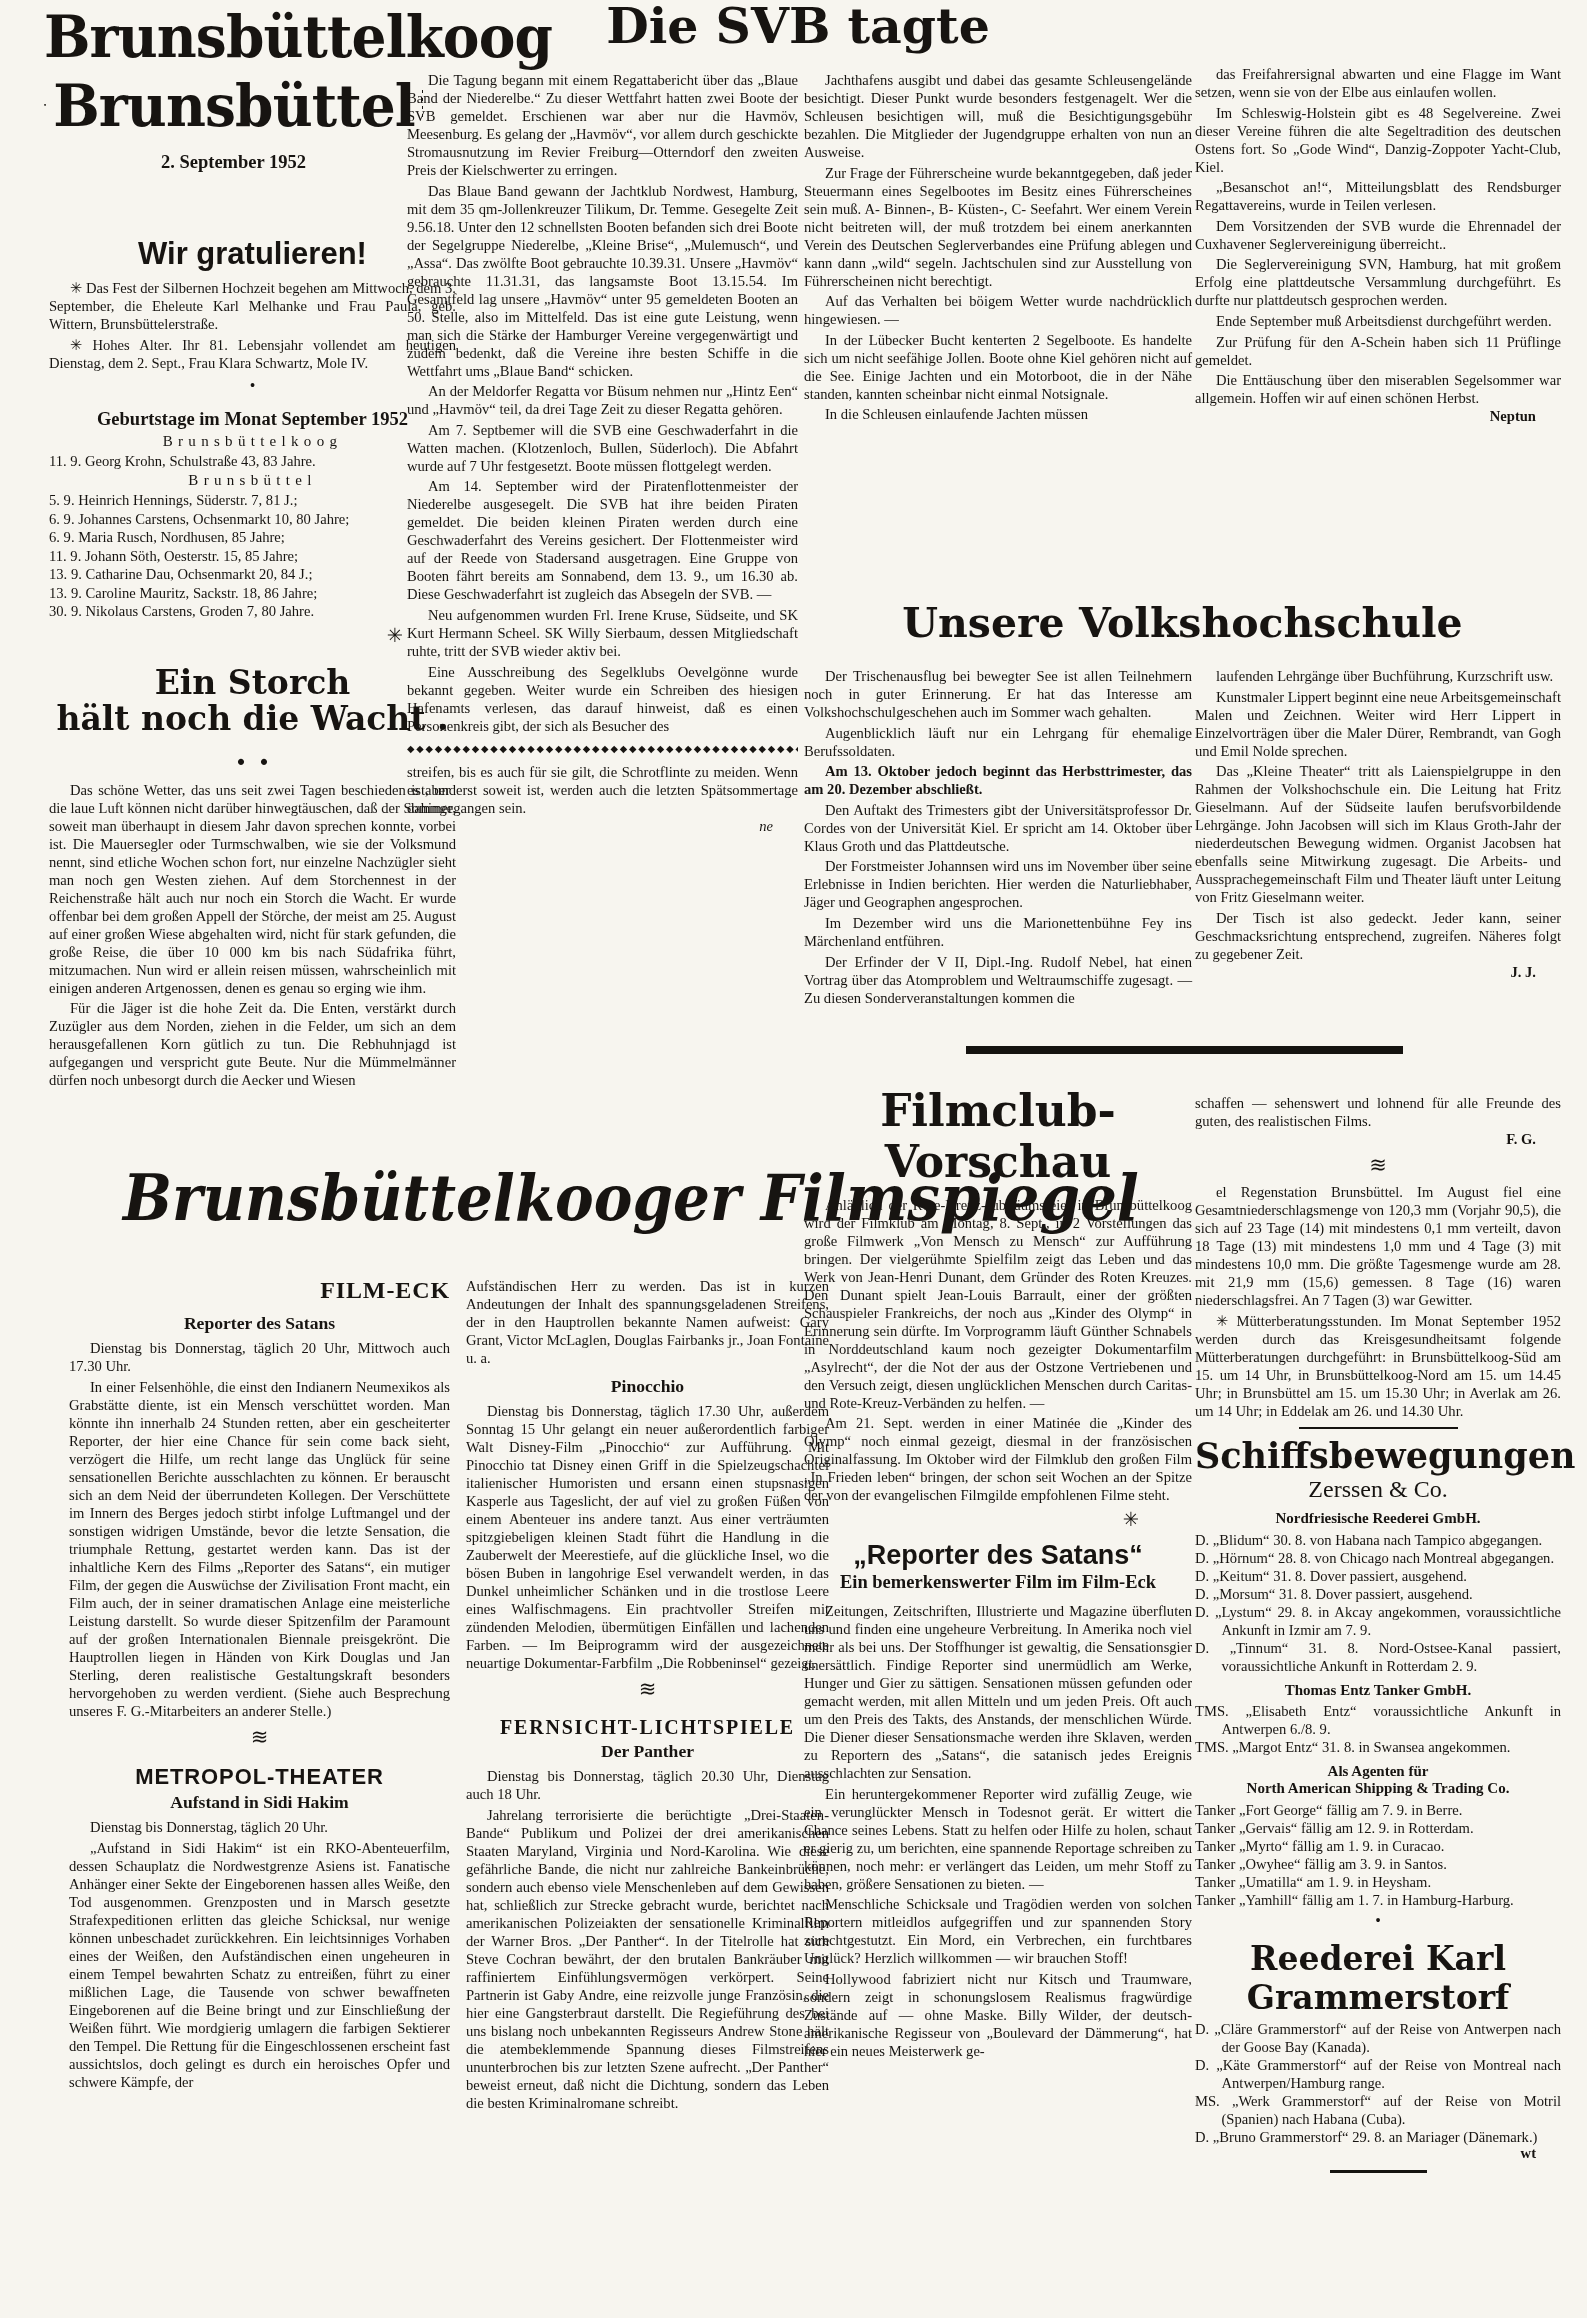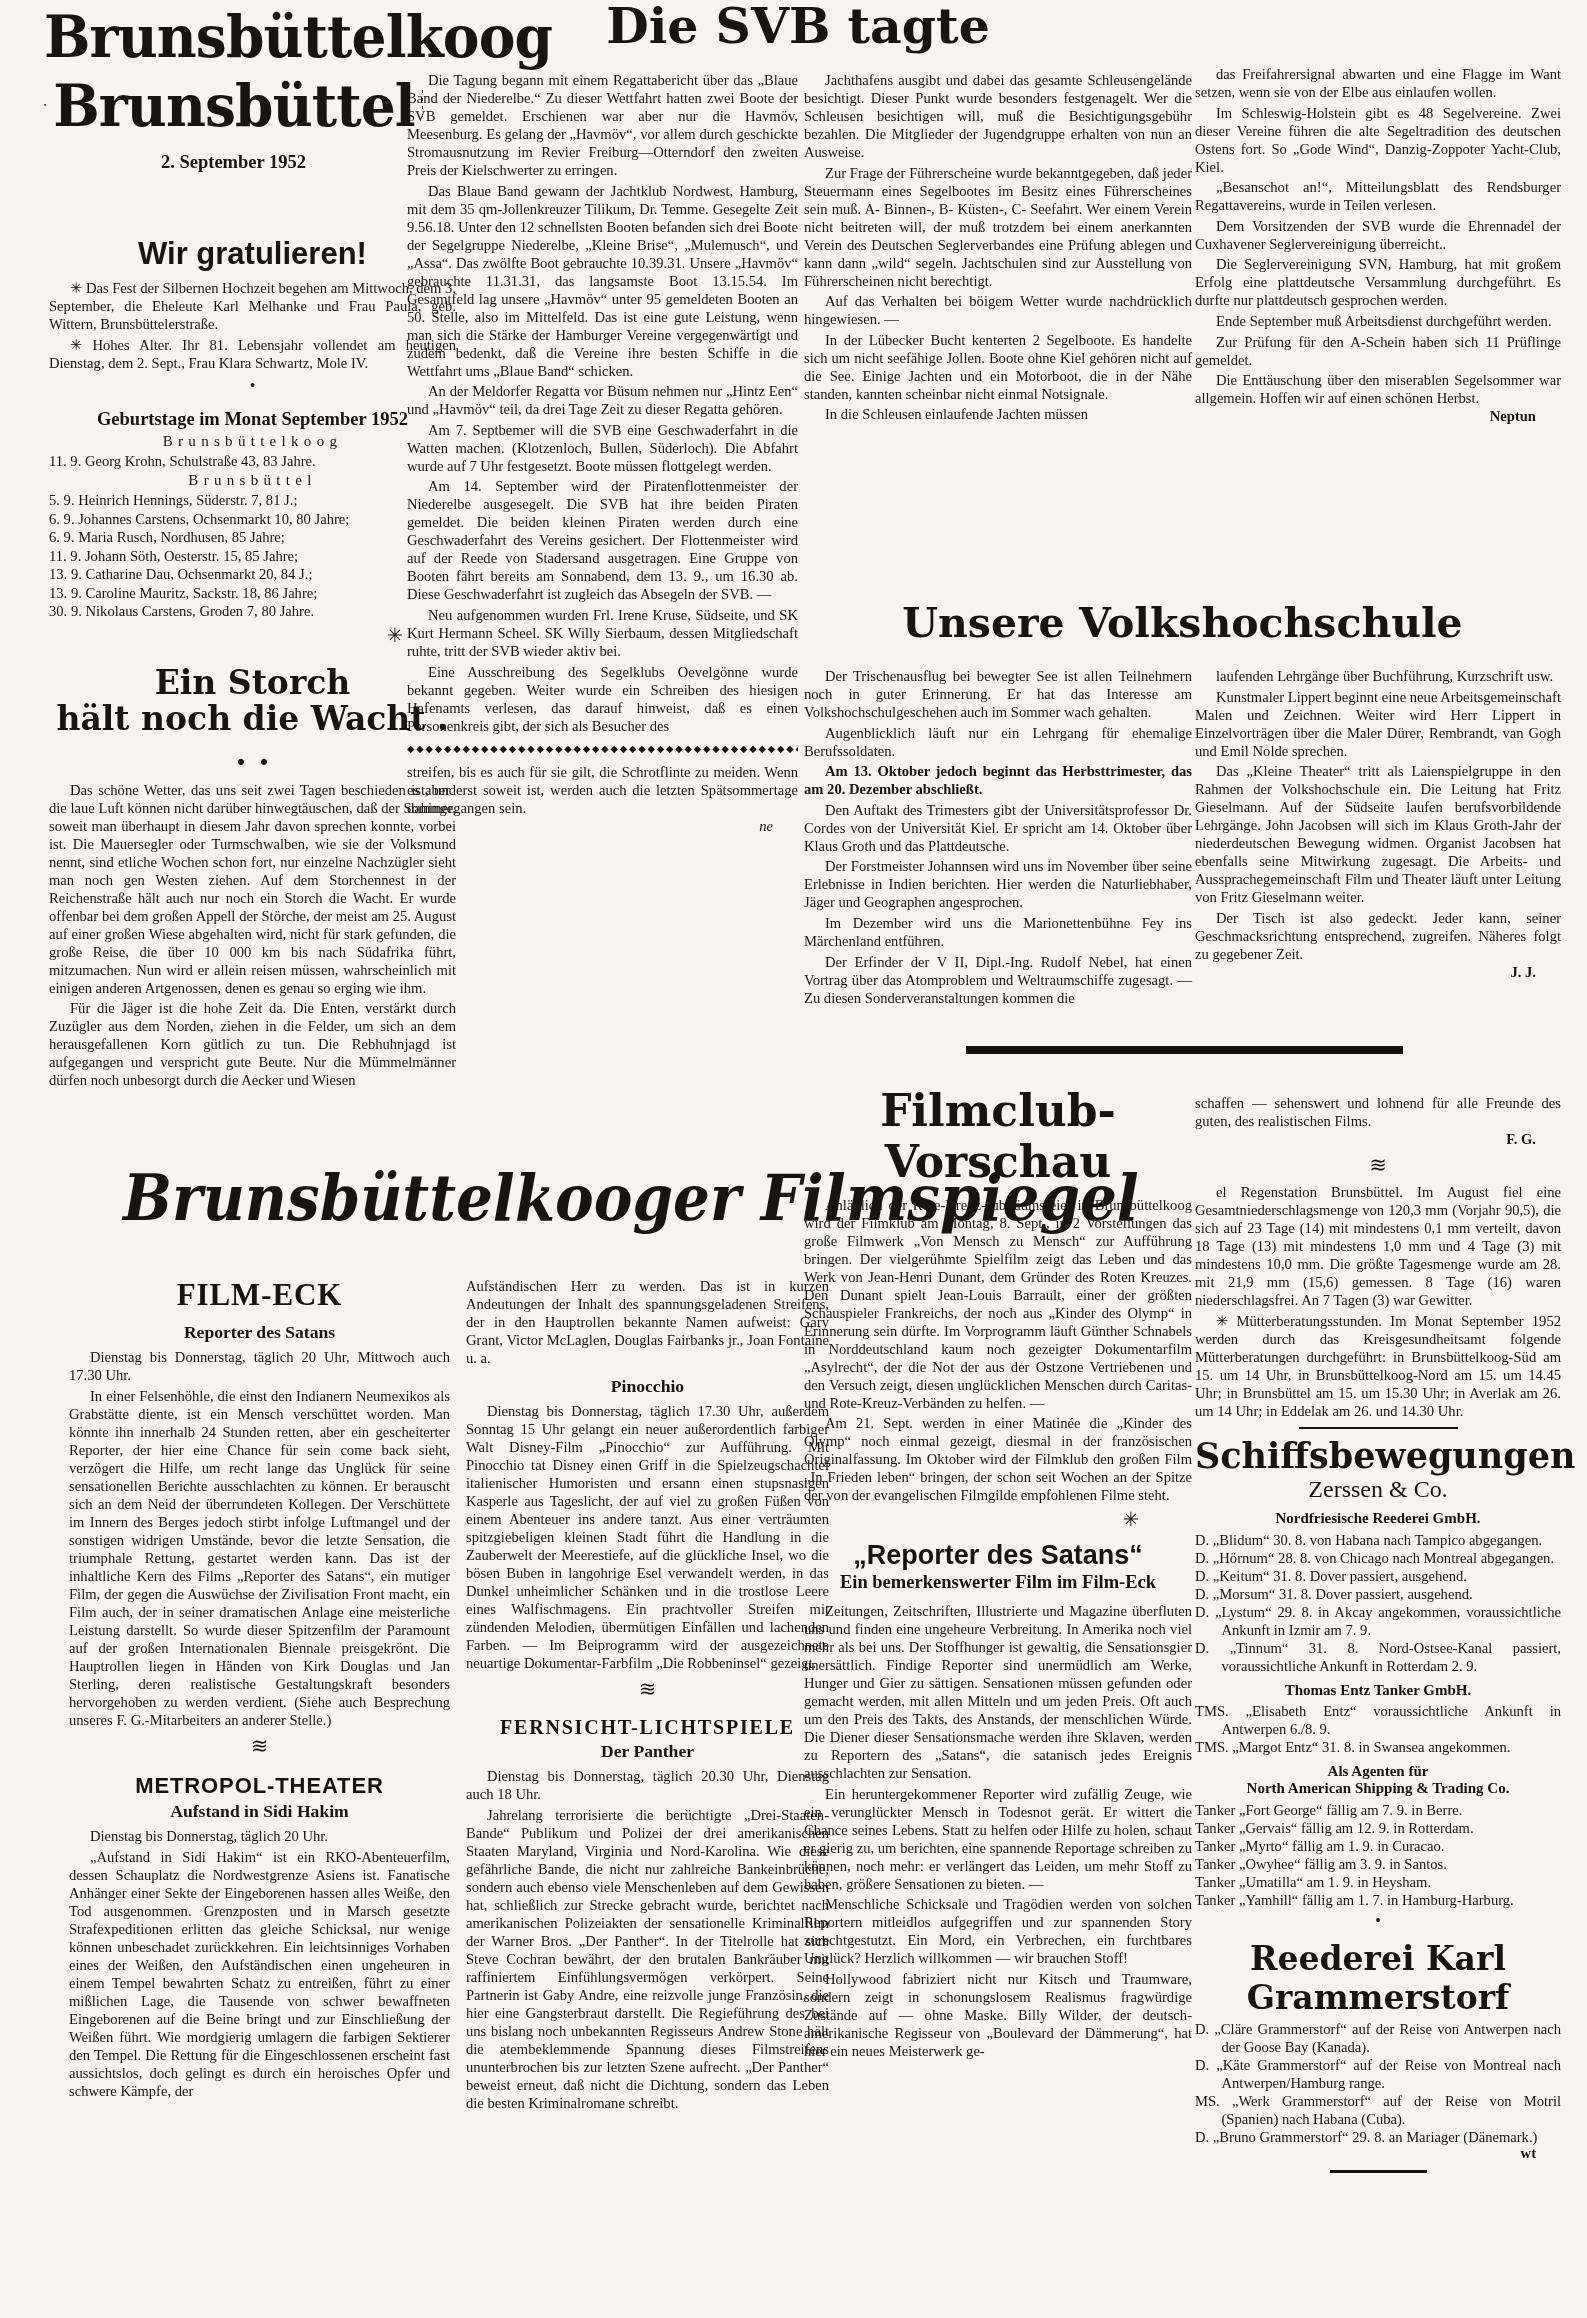--- a/index.html
+++ b/index.html
@@ -22,21 +22,21 @@
   .h-geb{font-size:18.5px;font-weight:bold;text-align:center;margin:14px 0 3.5px;}
   .geb-group{font-size:15px;letter-spacing:5.3px;text-align:center;margin:1.8px 0;}
   .bday{font-size:14.6px;line-height:18.5px;padding-left:46px;text-indent:-46px;}
   .h-storch{font-family:"DejaVu Serif",serif;font-weight:bold;font-size:33px;line-height:1.08;text-align:center;margin:17.6px 0 8.8px;}
   .h-svb{font-family:"DejaVu Serif",serif;font-weight:bold;font-size:49px;text-align:center;line-height:1;}
   .h-vhs{font-family:"DejaVu Serif",serif;font-weight:bold;font-size:41px;text-align:center;line-height:1;}
   .h-filmclub{font-family:"DejaVu Serif",serif;font-weight:bold;font-size:44px;text-align:center;margin:0 0 8.8px;}
   .h-satans{font-family:Liberation Sans, sans-serif;font-weight:bold;font-size:27px;text-align:center;margin:8.8px 0 1.8px;}
   .sub-satans{font-size:18.5px;font-weight:bold;text-align:center;margin:0 0 8.8px;}
   .h-filmspiegel{font-family:"DejaVu Serif",serif;font-style:italic;font-weight:bold;font-size:58px;text-align:center;transform:scaleY(1.08);}
-  .h-filmeck{font-size:31px;font-weight:bold;letter-spacing:0.9px;text-align:center;margin:0 0 5.3px;}
+  .h-filmeck{font-size:24px;font-weight:bold;letter-spacing:0.9px;text-align:right;margin:0 0 5.3px;}
   .film-sub{font-size:17.6px;font-weight:bold;text-align:center;margin:8.8px 0 5.3px;}
   .h-metropol{font-family:Liberation Sans, sans-serif;font-weight:bold;font-size:22px;letter-spacing:0.9px;text-align:center;margin:14px 0 1.8px;}
   .h-fernsicht{font-size:20px;font-weight:bold;letter-spacing:1.8px;text-align:center;margin:14px 0 1.8px;}
   .h-schiffe{font-family:"DejaVu Serif",serif;font-weight:bold;font-size:35px;text-align:center;line-height:1.05;margin:8.8px 0 0;}
   .sub-zerssen{font-size:24px;text-align:center;margin:1.8px 0 7px;}
   .ship-head{font-size:15px;font-weight:bold;text-align:center;margin:7px 0 3.5px;}
   .ship{font-size:14.6px;line-height:18px;padding-left:26.5px;text-indent:-26.5px;text-align:justify;}
   .h-gram{font-family:"DejaVu Serif",serif;font-weight:bold;font-size:33px;text-align:center;margin:8.8px 0 3.5px;}
   .bold-para{font-weight:bold;}
   

